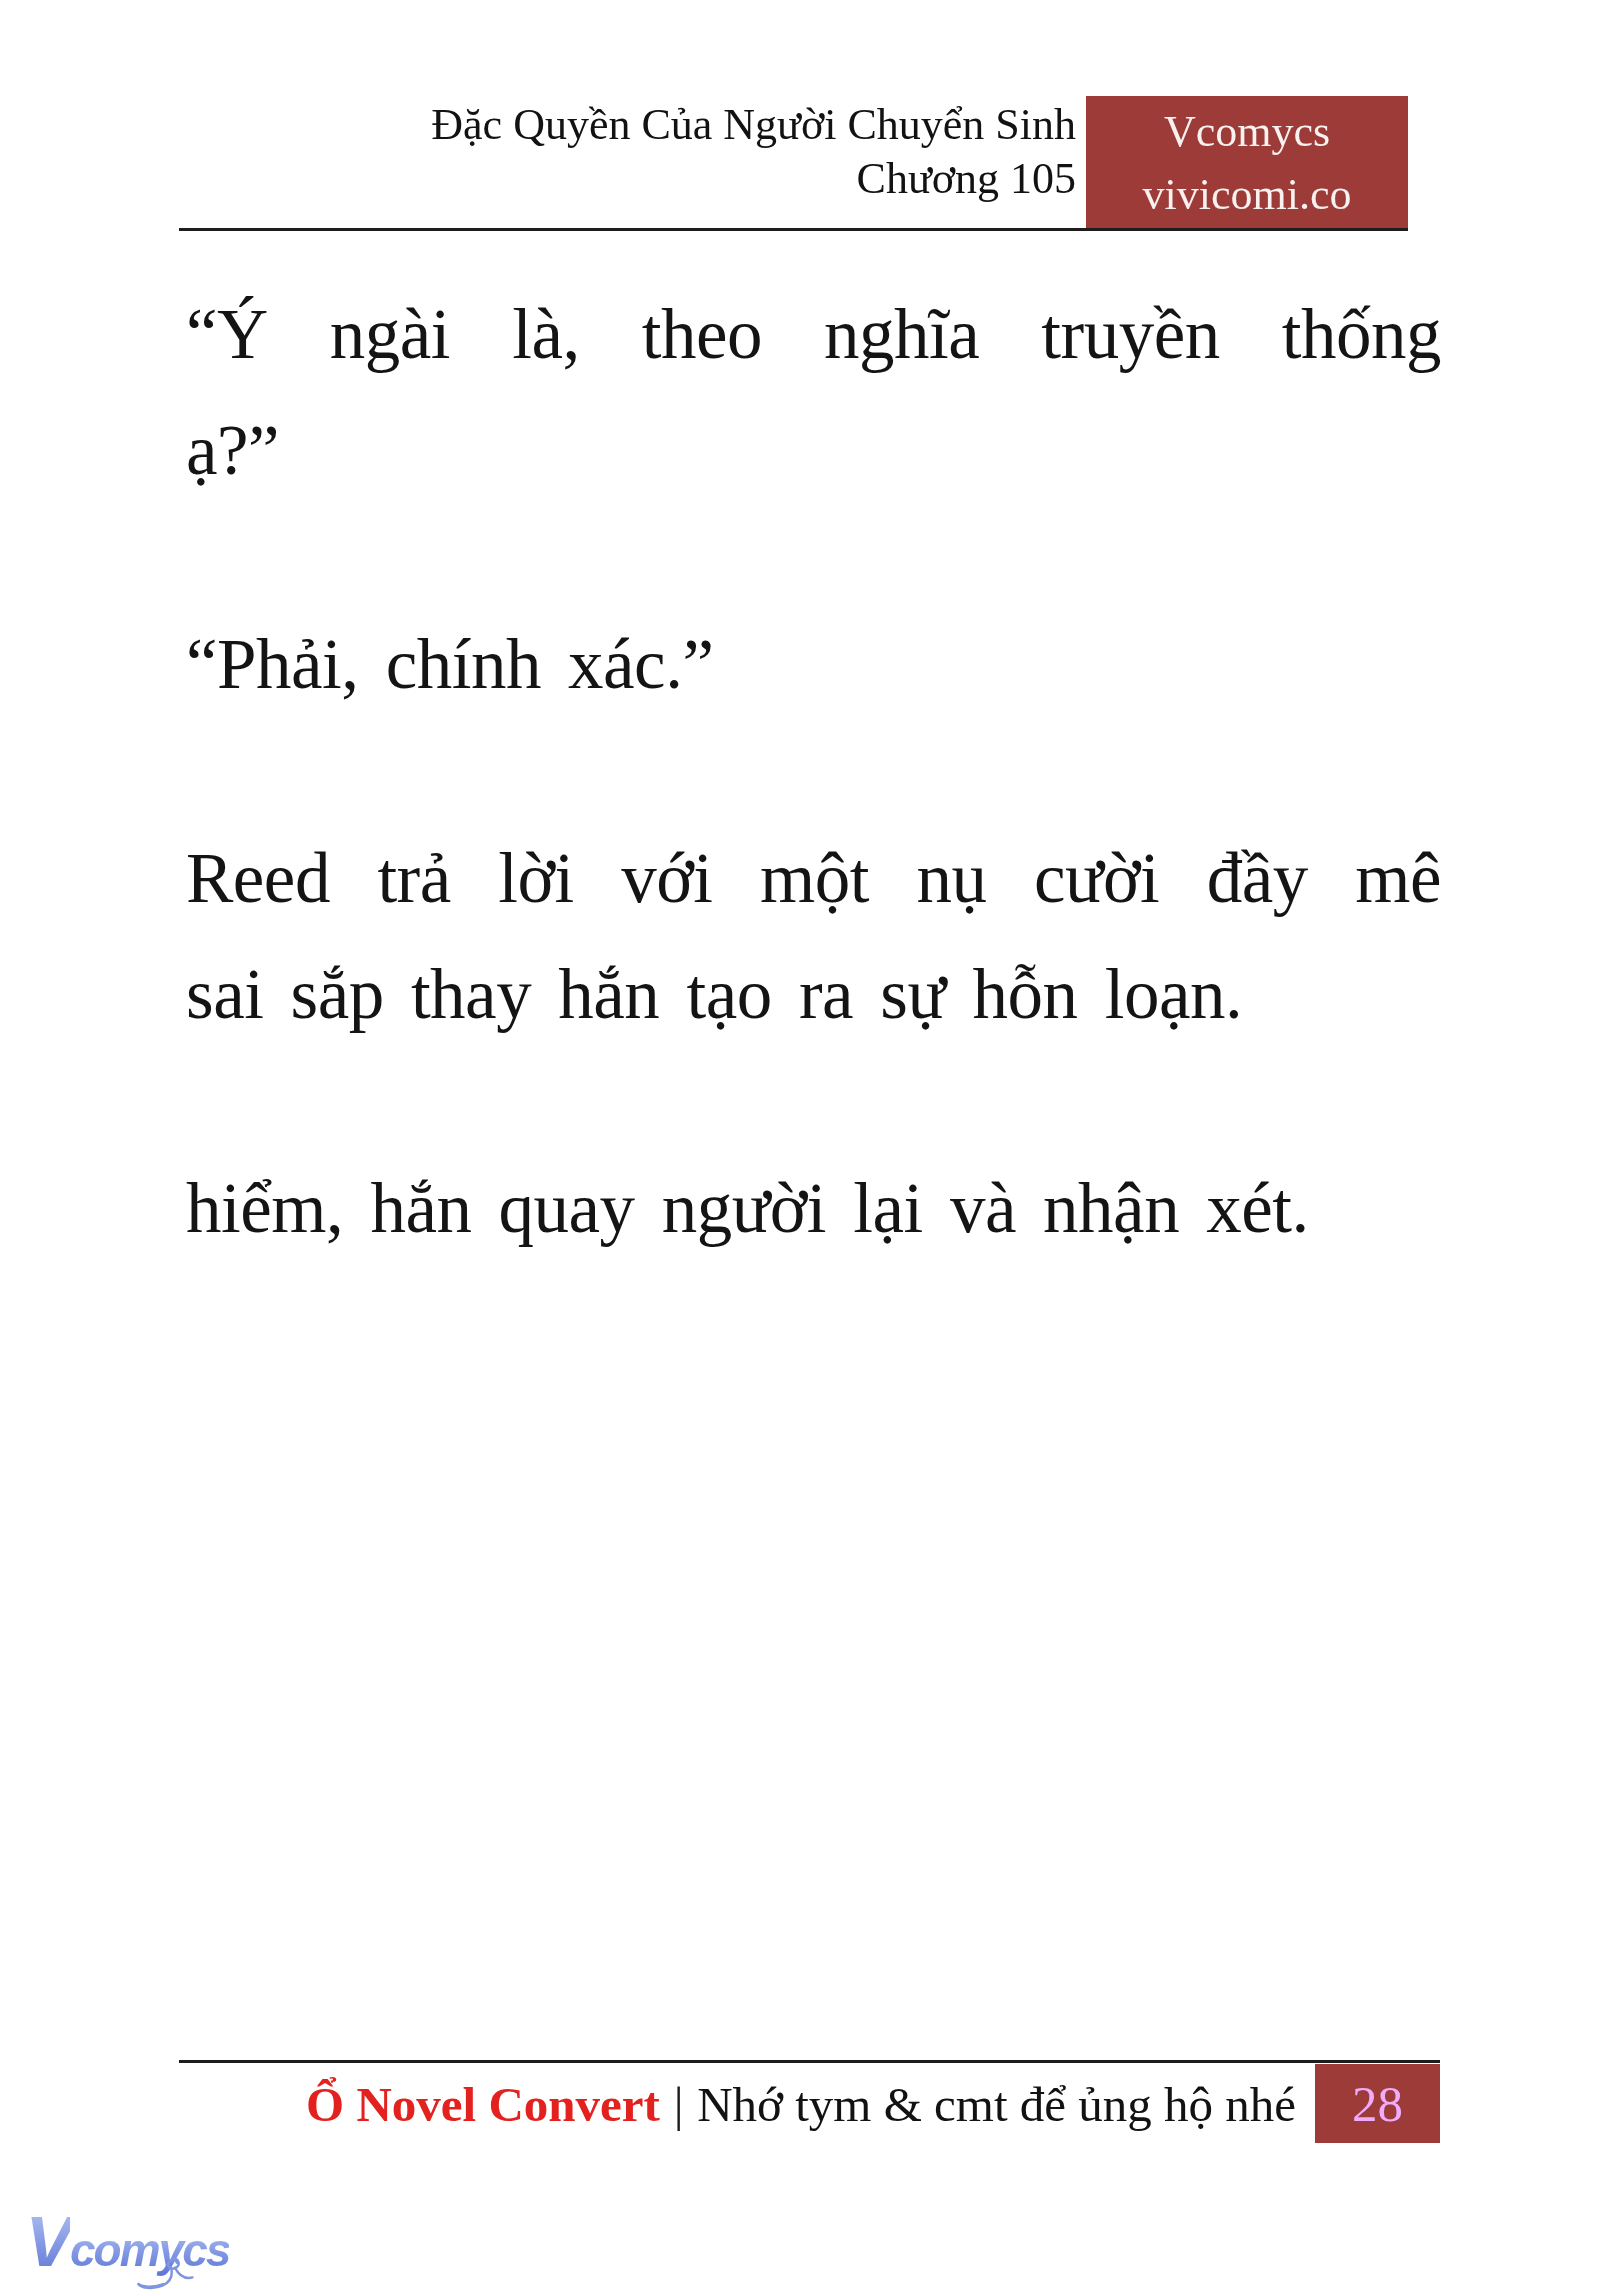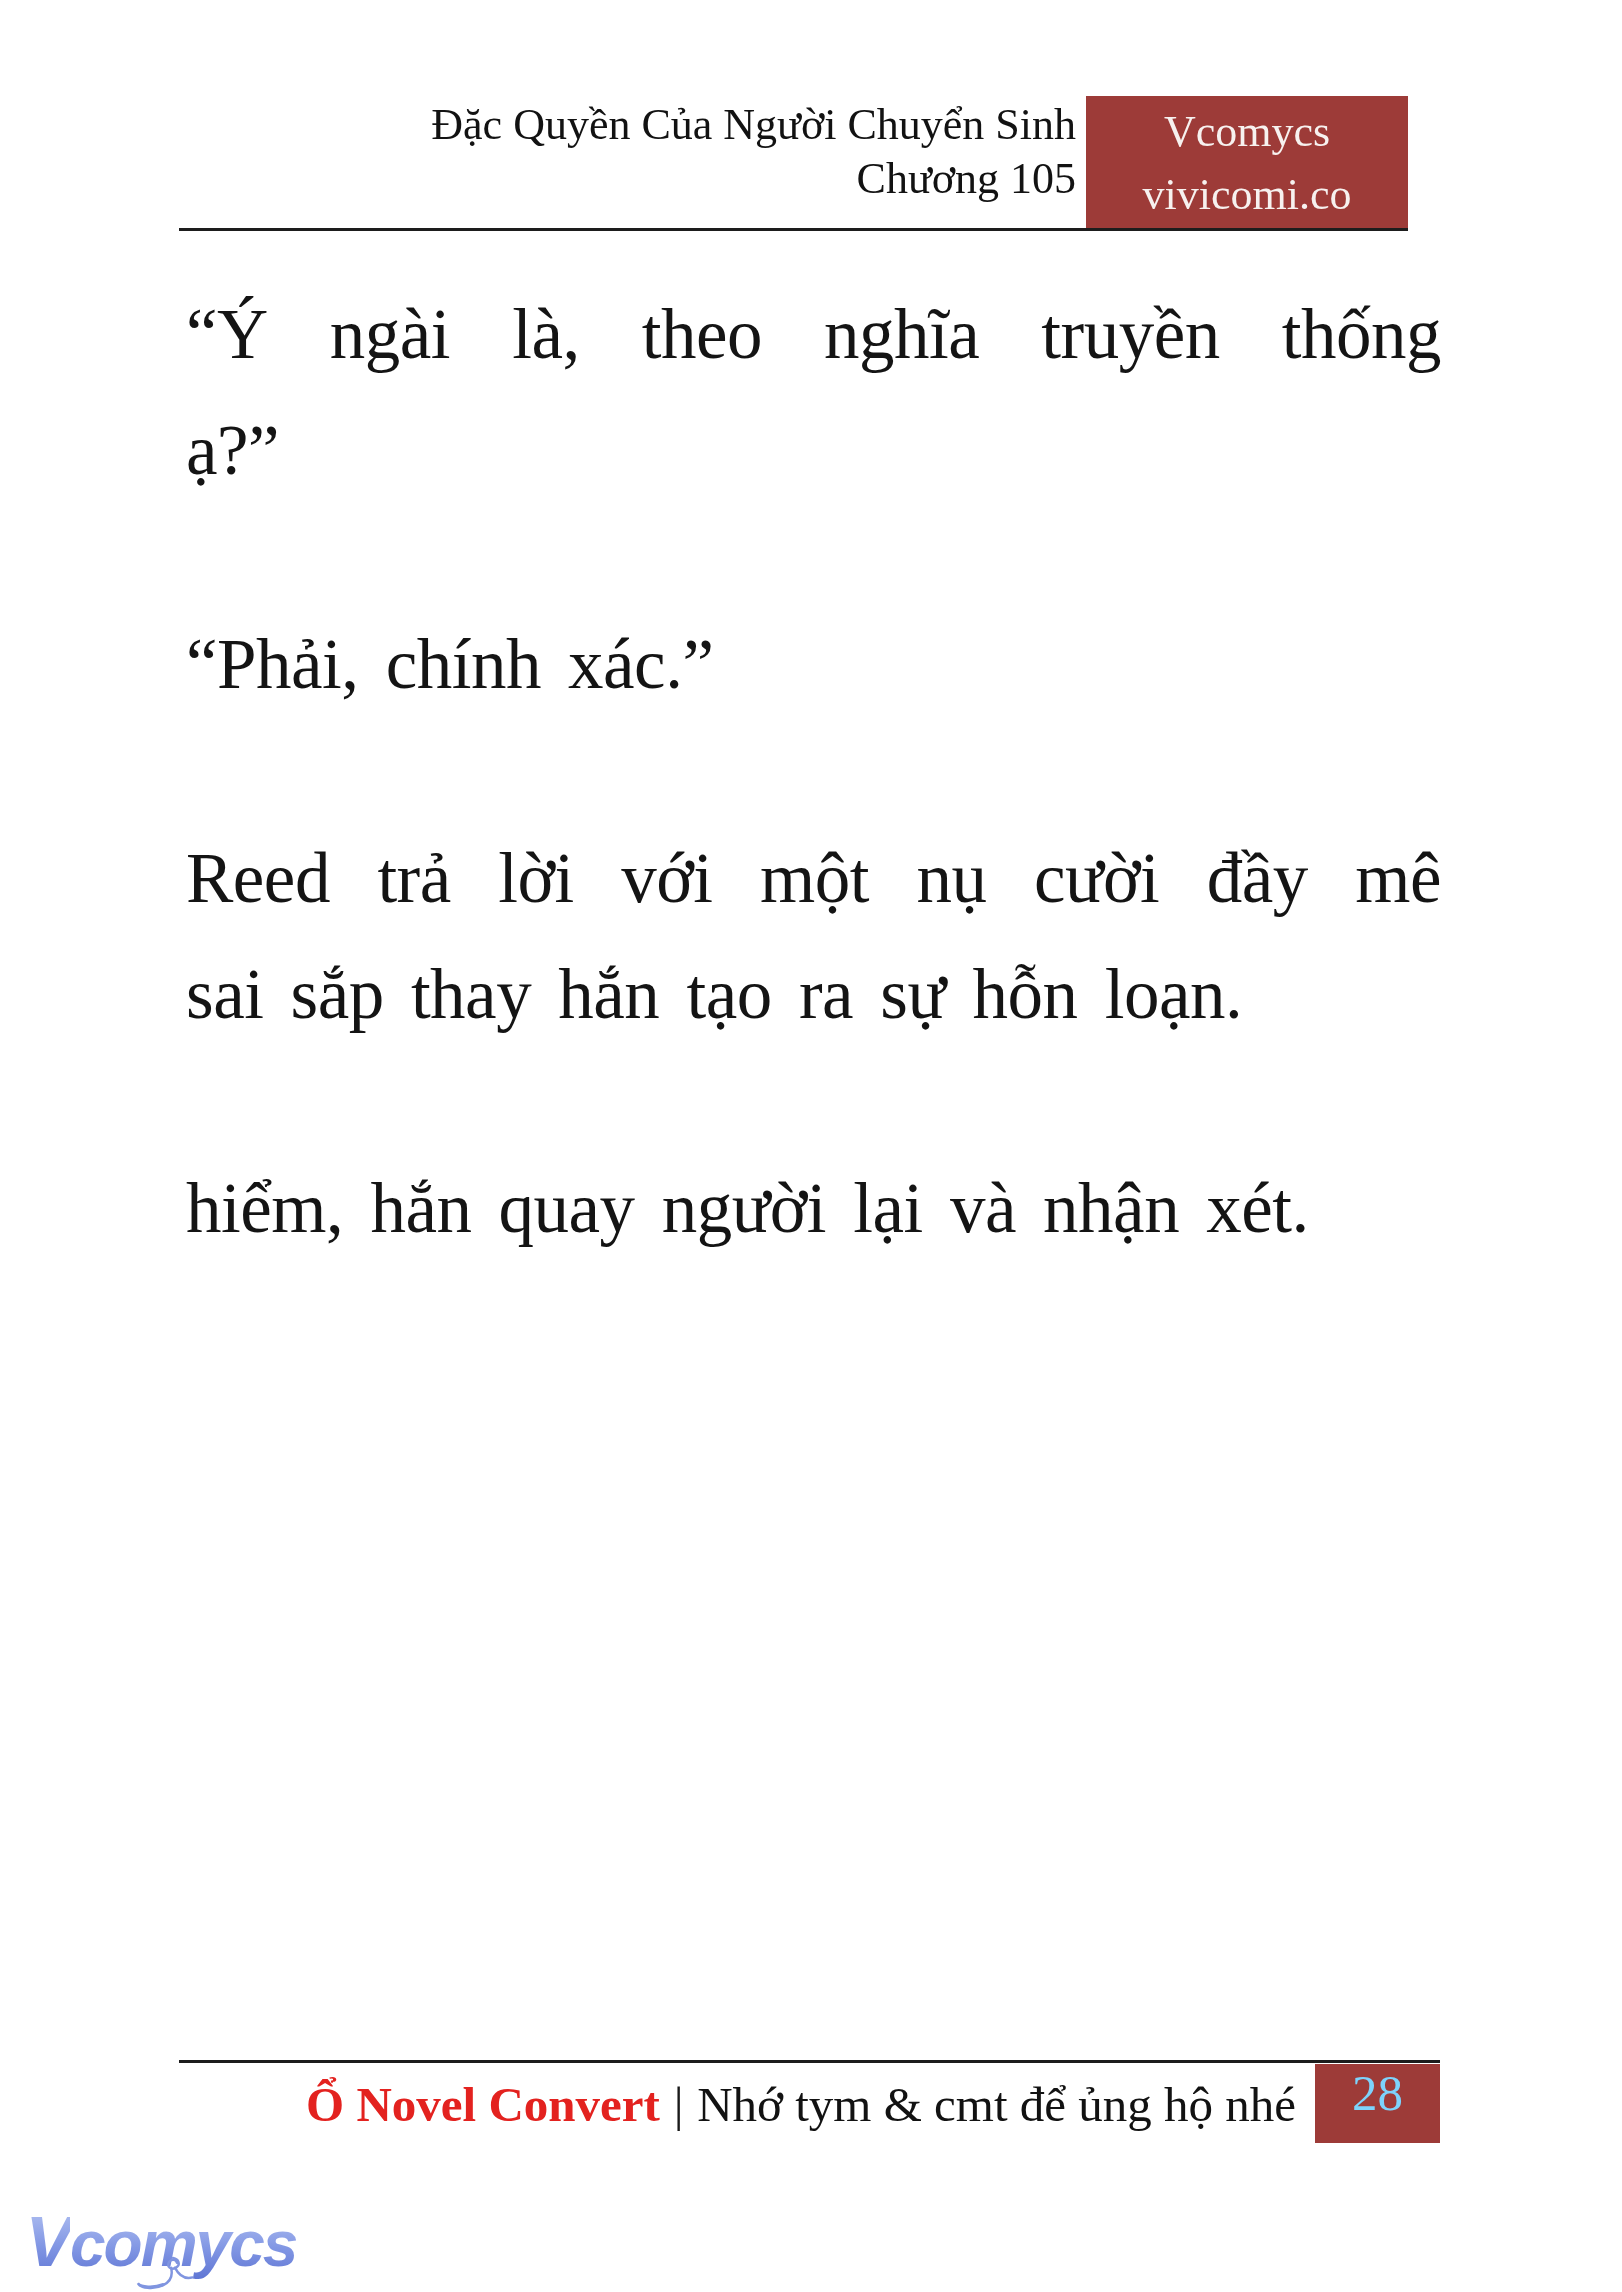--- a/index.html
+++ b/index.html
@@ -40,36 +40,36 @@
     position:absolute;left:179px;top:2060px;width:1261px;height:2.9px;background:#1d1d1d;
   }
   .footer-text{
     position:absolute;top:2070px;right:326px;
     font-size:49px;line-height:69px;color:#121212;white-space:nowrap;
   }
   .footer-brand{color:#e3221f;font-weight:bold;}
   .footer-sep{padding:0 13.7px;font-weight:normal;color:#1a1a1a;}
   .page-box{
     position:absolute;left:1315px;top:2064px;width:125px;height:79px;
-    background:#9d3b38;color:#7dd3fc;display:flex;align-items:flex-start;justify-content:center;
+    background:#9d3b38;color:#f0abfc;display:flex;align-items:center;justify-content:center;
     font-size:51px;
   }
 
   
   .watermark{
     position:absolute;left:25.5px;top:2201px;width:235px;height:90px;
     font-family:"Liberation Sans", sans-serif;font-weight:bold;font-style:italic;
     letter-spacing:-2.9px;white-space:nowrap;
   }
   .wm-text{
     background:linear-gradient(180deg,#b7c6f3 0%,#8297e4 55%,#5e75d4 100%);
     -webkit-background-clip:text;background-clip:text;color:transparent;
   }
   .wm-initial{font-size:71px;}
-  .wm-rest{font-size:64px;letter-spacing:-2px;}
+  .wm-rest{font-size:46px;letter-spacing:-2px;}
   .wm-flower{position:absolute;left:110px;top:53px;}
 </style>
 </head>
 <body>
 
 <div class="header-title">
   <div>Đặc Quyền Của Người Chuyển Sinh</div>
   <div>Chương 105</div>
 </div>
 

